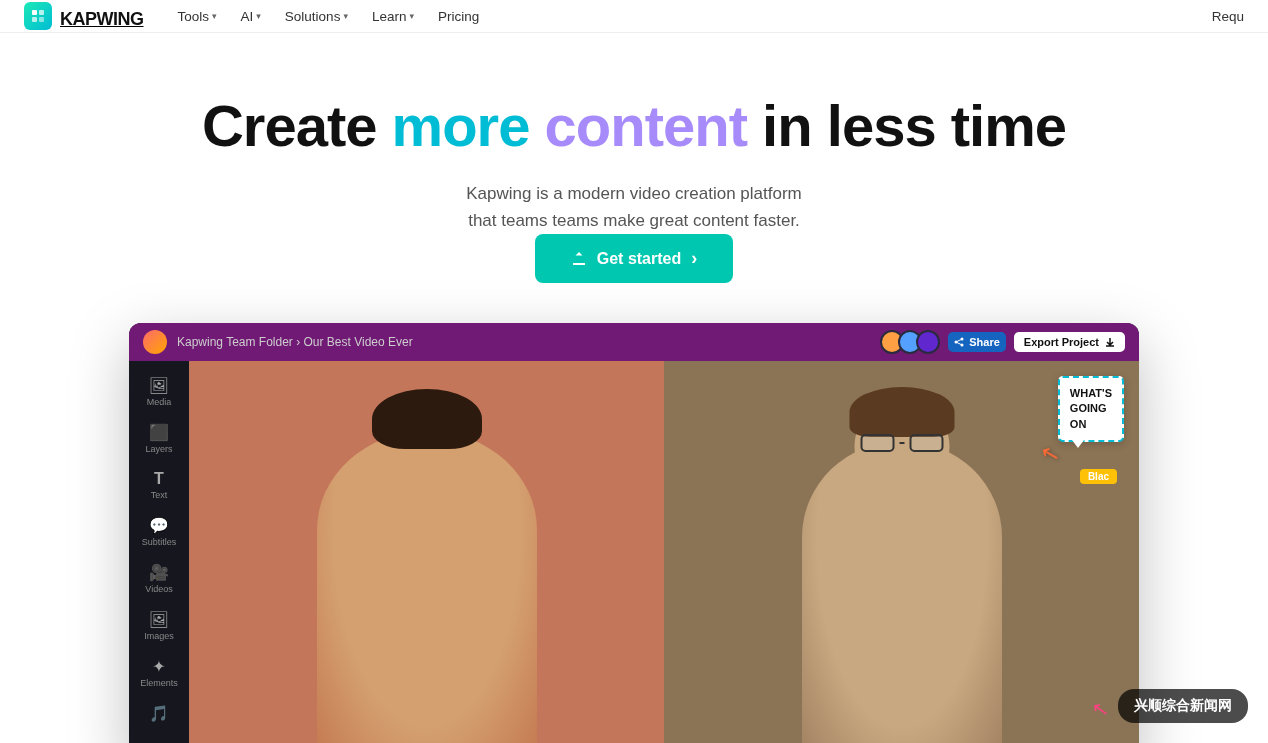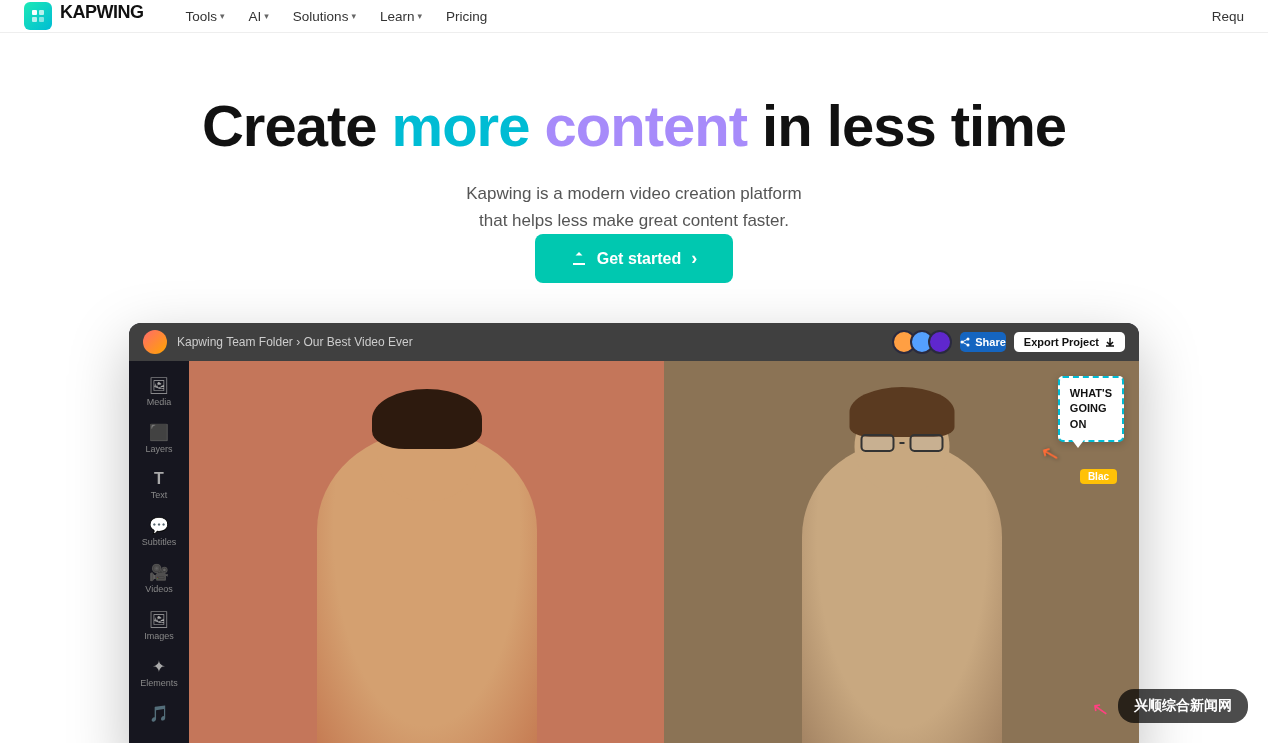--- a/index.html
+++ b/index.html
@@ -11,23 +11,24 @@
       align-items: center;
       height: 33px;
       padding: 0 24px;
       border-bottom: 1px solid #eee;
       background: #fff;
       position: relative;
       z-index: 10;
     }
     .logo {
       display: flex;
-      align-items: flex-start;
+      align-items: flex-end;
       gap: 8px;
-      margin-right: 32px;
+      margin-right: 24px;
+      text-decoration: underline;
     }
     .logo-icon {
       width: 28px;
       height: 28px;
       background: linear-gradient(135deg, #1de9b6, #00bcd4);
       border-radius: 6px;
       display: flex;
       align-items: center;
       justify-content: center;
     }
@@ -118,21 +119,21 @@
       background: #1e1e2e;
       border-radius: 12px 12px 0 0;
       overflow: hidden;
       box-shadow: 0 20px 60px rgba(0,0,0,0.25);
     }
     
     .editor-topbar {
       display: flex;
       align-items: center;
       justify-content: space-between;
-      background: #404040;
+      background: #701a75;
       padding: 6px 14px;
       height: 38px;
     }
     .editor-topbar-left {
       display: flex;
       align-items: center;
       gap: 10px;
     }
     .folder-avatar {
       width: 24px;
@@ -164,21 +165,21 @@
     .ua2 { background: #54a0ff; }
     .ua3 { background: #5f27cd; }
     .share-btn {
       display: flex;
       align-items: center;
       gap: 5px;
       background: #1565c0;
       color: #fff;
       font-size: 11px;
       font-weight: 600;
-      padding: 4px 0;
+      padding: 4px 6px;
       border-radius: 5px;
       cursor: pointer;
     }
     .export-btn {
       display: flex;
       align-items: center;
       gap: 6px;
       background: #fff;
       color: #111;
       font-size: 11px;
@@ -369,21 +370,21 @@
     <span class="nav-req">Requ</span>
   </div>
 </nav>
 
 <section class="hero">
   <h1 class="hero-title">
     <span>Create </span><span class="word-more">more</span><span> </span><span class="word-content">content</span><span class="word-in"> in less time</span>
   </h1>
   <p class="hero-subtitle">
     <span>Kapwing is a modern video creation platform</span><br>
-    <span>that helps less make great content faster.</span>
+    <span>that teams teams make great content faster.</span>
   </p>
   <button class="cta-btn">
     <svg width="16" height="16" viewBox="0 0 16 16" fill="currentColor">
       <path d="M8 1v9M4.5 4.5L8 1l3.5 3.5M2 12v2h12v-2"></path>
     </svg>
     <span>Get started</span>
     <span class="cta-arrow">›</span>
   </button>
 </section>
 

